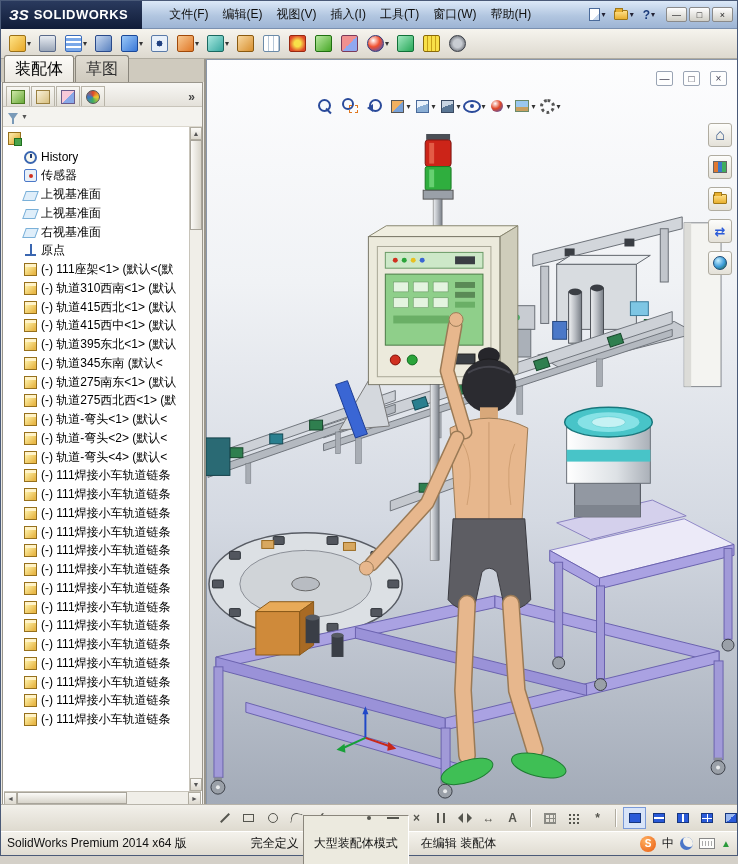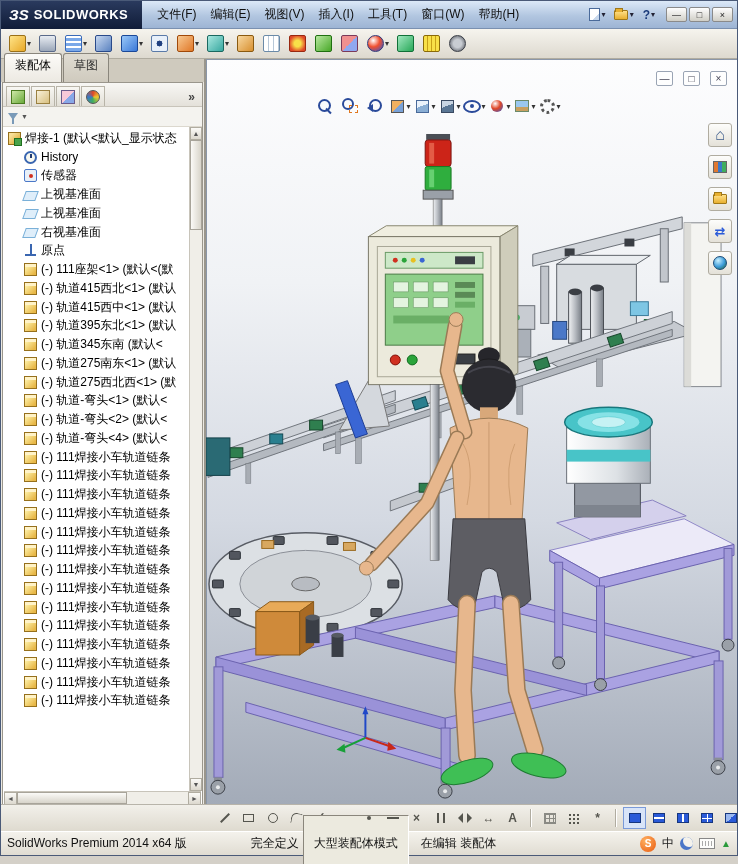--- a/index.html
+++ b/index.html
@@ -4,21 +4,21 @@
 <style>
 *{box-sizing:border-box;margin:0;padding:0}
 html,body{width:738px;height:864px;overflow:hidden}
 body{font-family:"Liberation Sans","DejaVu Sans",sans-serif;font-size:12px;background:#d4d0c8}
 .win{position:relative;width:738px;height:856px;display:flex;flex-direction:column;border:1px solid #4a5a78}
 
 .titlebar{height:28px;display:flex;align-items:center;background:linear-gradient(#dce9f8,#b2c6e0 55%,#9db4d4);border-bottom:1px solid #7a90b0;padding-right:4px;flex:0 0 28px}
 .logo{height:28px;display:flex;align-items:center;gap:5px;background:linear-gradient(#2a3a5e,#101c38);color:#fff;padding:0 14px 0 8px}
 .logo-ds{font-weight:bold;font-style:italic;font-size:15px}
 .logo-tx{font-weight:bold;font-size:13px;letter-spacing:.5px}
-.menus{display:flex;margin-left:8px}
+.menus{display:flex;margin-left:20px}
 .menu-item{padding:3px 7px;font-size:12px;color:#101010}
 .tb-right{margin-left:auto;display:flex;align-items:center;gap:3px}
 .quick{display:flex;align-items:center;gap:4px}
 .qbtn{display:flex;align-items:center;gap:1px;padding:1px 2px}
 .ti-page{width:11px;height:13px;background:linear-gradient(135deg,#ffffff 70%,#c8d8ec 70%);border:1px solid #4a6a9a;display:block}
 .ti-folder{width:14px;height:10px;background:linear-gradient(#ffe088,#e8b030);border:1px solid #a07818;border-radius:1px;position:relative;display:block}
 .ti-folder::before{content:"";position:absolute;top:-3px;left:0;width:6px;height:3px;background:#e8b030;border:1px solid #a07818;border-bottom:none}
 .qglyph{font-weight:bold;color:#1a3a7a;font-size:12px}
 .qdd{font-size:8px;color:#223}
 .wbtns{display:flex;gap:2px;margin-left:6px}
@@ -42,21 +42,21 @@
 .g-arrow{background:linear-gradient(135deg,#b8e8a0,#48a828);border:1px solid #1f6f10}
 .g-interf{background:linear-gradient(135deg,#f09090 50%,#90a8f0 50%);border:1px solid #7a3a5a}
 .g-sphere{background:radial-gradient(circle at 35% 30%,#fff,#f05030 45%,#3858c8 95%);border:1px solid #303878;border-radius:50%}
 .g-sim{background:linear-gradient(135deg,#a0e8c0,#28a858);border:1px solid #107038}
 .g-measure{background:repeating-linear-gradient(90deg,#f8e048 0 3px,#c8a018 3px 4px);border:1px solid #8a6a08}
 .g-gear{background:radial-gradient(circle,#c8ccd2 38%,#6a6e76 82%);border:1px solid #3a3e46;border-radius:50%}
 
 .content{flex:1;display:flex;min-height:0;background:#ece9e2}
 .left{width:205px;flex:0 0 205px;display:flex;flex-direction:column;border-right:2px solid #9a968c;background:#ece9e2}
 .doc-tabs{height:23px;flex:0 0 23px;display:flex;align-items:flex-end;padding-left:3px;gap:1px;background:#cfcabe}
-.doc-tab{padding:3px 10px 8px;border:1px solid #8a867c;border-bottom:none;border-radius:3px 3px 0 0;font-size:12px}
+.doc-tab{padding:3px 10px 2px;border:1px solid #8a867c;border-bottom:none;border-radius:3px 3px 0 0;font-size:16px}
 .tab-active{background:linear-gradient(#fcfbf8,#ece9e2);position:relative;z-index:2}
 .tab-idle{background:linear-gradient(#e0dcd2,#cfcabe);color:#333}
 .panel-body{flex:1;display:flex;flex-direction:column;min-height:0;border:1px solid #9a968c;border-bottom:none;margin:0 1px;background:#fff}
 .mgr-row{height:24px;flex:0 0 24px;display:flex;align-items:flex-end;background:linear-gradient(#f8f7f4,#e4e1da);border-bottom:1px solid #c8c4ba;padding:0 3px}
 .mgr-tabs{display:flex}
 .mgr-tab{width:24px;height:20px;display:flex;align-items:center;justify-content:center;border:1px solid #b8b4a8;border-bottom:none;background:linear-gradient(#f8f7f3,#e2dfd6);margin-right:1px}
 .mgr-art{width:14px;height:14px;display:block}
 .mgr-feature{background:linear-gradient(135deg,#cfe8a8,#6aaa3a);border:1px solid #4a7a20}
 .mgr-property{background:linear-gradient(135deg,#f8f0d8,#d8c080);border:1px solid #9a8040}
 .mgr-config{background:linear-gradient(135deg,#f8c8d8 50%,#88a8e8 50%);border:1px solid #6a5a8a}
@@ -310,21 +310,20 @@
           <span class="chev">»</span>
         </div>
         <div class="filter-row">
           <span class="funnel"></span>
           <span class="filter-arrow">▼</span>
         </div>
         <div class="tree-wrap">
           <div class="tree">
               <div class="tree-row d0">
                 <span class="ti t-asm"></span>
-                <span class="tree-label">焊接-1 (默认&lt;默认_显示状态</span>
               </div>
               <div class="tree-row d1">
                 <span class="ti t-history"></span>
                 <span class="tree-label">History</span>
               </div>
               <div class="tree-row d1">
                 <span class="ti t-sensor"></span>
                 <span class="tree-label">传感器</span>
               </div>
               <div class="tree-row d1">
@@ -339,20 +338,24 @@
                 <span class="ti t-plane"></span>
                 <span class="tree-label">右视基准面</span>
               </div>
               <div class="tree-row d1">
                 <span class="ti t-origin"></span>
                 <span class="tree-label">原点</span>
               </div>
               <div class="tree-row d1">
                 <span class="ti t-part"></span>
                 <span class="tree-label">(-) 111座架&lt;1&gt; (默认&lt;(默</span>
+              </div>
+              <div class="tree-row d1">
+                <span class="ti t-part"></span>
+                <span class="tree-label">(-) 轨道310西南&lt;1&gt; (默认</span>
               </div>
               <div class="tree-row d1">
                 <span class="ti t-part"></span>
                 <span class="tree-label">(-) 轨道415西北&lt;1&gt; (默认</span>
               </div>
               <div class="tree-row d1">
                 <span class="ti t-part"></span>
                 <span class="tree-label">(-) 轨道415西中&lt;1&gt; (默认</span>
               </div>
               <div class="tree-row d1">

